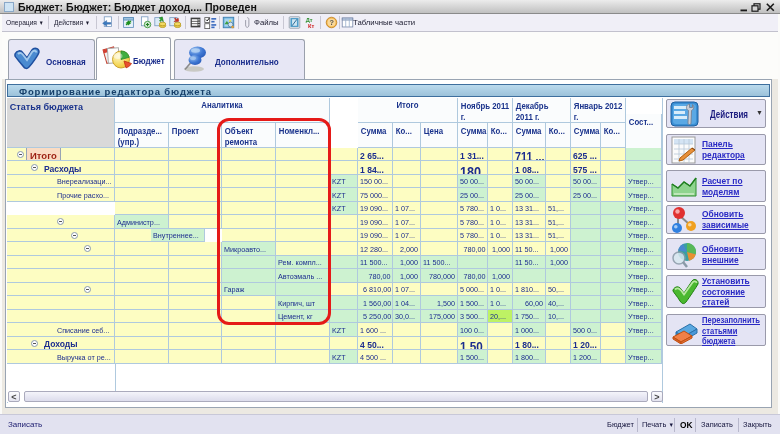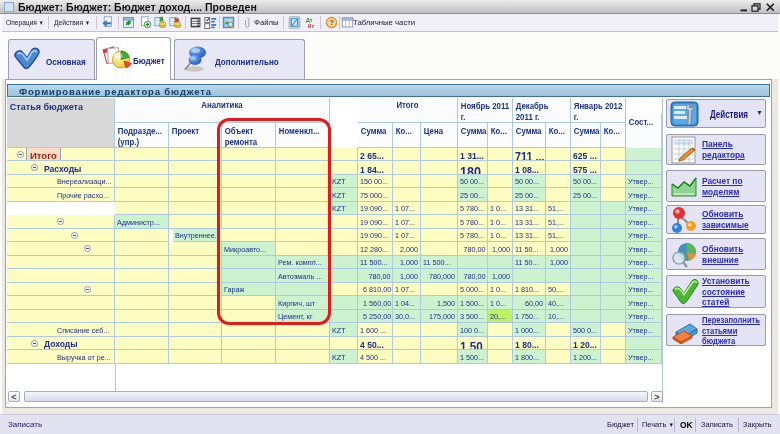--- a/index.html
+++ b/index.html
@@ -354,21 +354,21 @@
         <div class="bc" style="left:481px;top:67.5px;width:25px;background:#fdfdc2;"><span class="tx">1 0...</span></div>
         <div class="bc" style="left:506px;top:67.5px;width:33px;background:#fdfdc2;"><span class="tx">13 31...</span></div>
         <div class="bc" style="left:539px;top:67.5px;width:25px;background:#fdfdc2;"><span class="tx">51,...</span></div>
         <div class="bc" style="left:564px;top:67.5px;width:30px;background:#cdf2d0;"></div>
         <div class="bc" style="left:594px;top:67.5px;width:25px;background:#cdf2d0;"></div>
         <div class="bc" style="left:619px;top:67.5px;width:36px;background:#cdf2d0;"><span class="tx">Утвер...</span></div>
         <div class="bc" style="left:0;top:81.0px;width:108px;background:#fdfdc2">
           <span class="exp" style="left:64px"></span>
         </div>
         <div class="bc" style="left:108px;top:81.0px;width:53.5px;background:#fdfdc2;"></div>
-        <div class="bc" style="left:166px;top:81.0px;width:53.5px;background:#cdf2d0;"><span class="tx">Внутреннее...</span></div>
+        <div class="bc" style="left:144px;top:81.0px;width:53.5px;background:#cdf2d0;"><span class="tx">Внутреннее...</span></div>
         <div class="bc" style="left:215px;top:81.0px;width:54px;background:#fdfdc2;"></div>
         <div class="bc" style="left:269px;top:81.0px;width:54px;background:#fdfdc2;"></div>
         <div class="bc" style="left:323px;top:81.0px;width:28px;background:#fdfdc2;"></div>
         <div class="bc" style="left:351px;top:81.0px;width:35px;background:#fdfdc2;"><span class="tx">19 090...</span></div>
         <div class="bc" style="left:386px;top:81.0px;width:28px;background:#fdfdc2;"><span class="tx">1 07...</span></div>
         <div class="bc" style="left:414px;top:81.0px;width:37px;background:#fdfdc2;"></div>
         <div class="bc" style="left:451px;top:81.0px;width:30px;background:#fdfdc2;"><span class="tx">5 780...</span></div>
         <div class="bc" style="left:481px;top:81.0px;width:25px;background:#fdfdc2;"><span class="tx">1 0...</span></div>
         <div class="bc" style="left:506px;top:81.0px;width:33px;background:#fdfdc2;"><span class="tx">13 31...</span></div>
         <div class="bc" style="left:539px;top:81.0px;width:25px;background:#fdfdc2;"><span class="tx">51,...</span></div>

